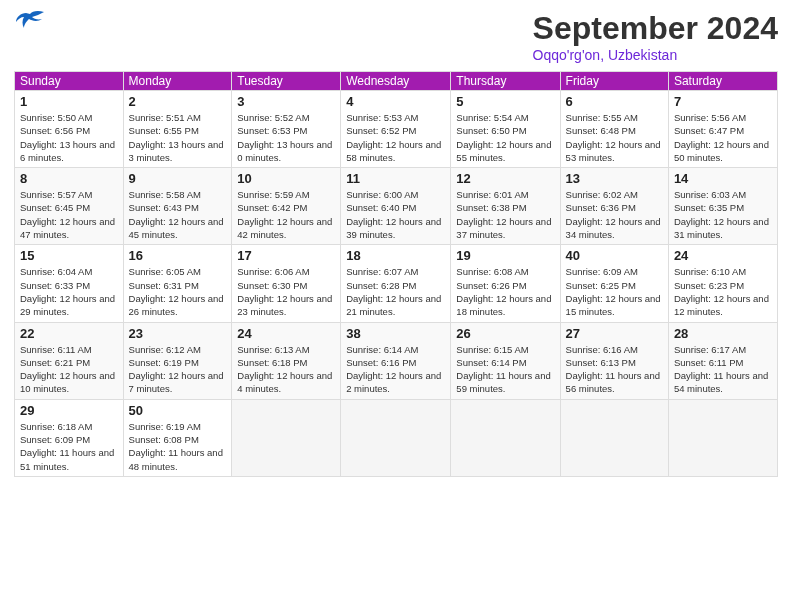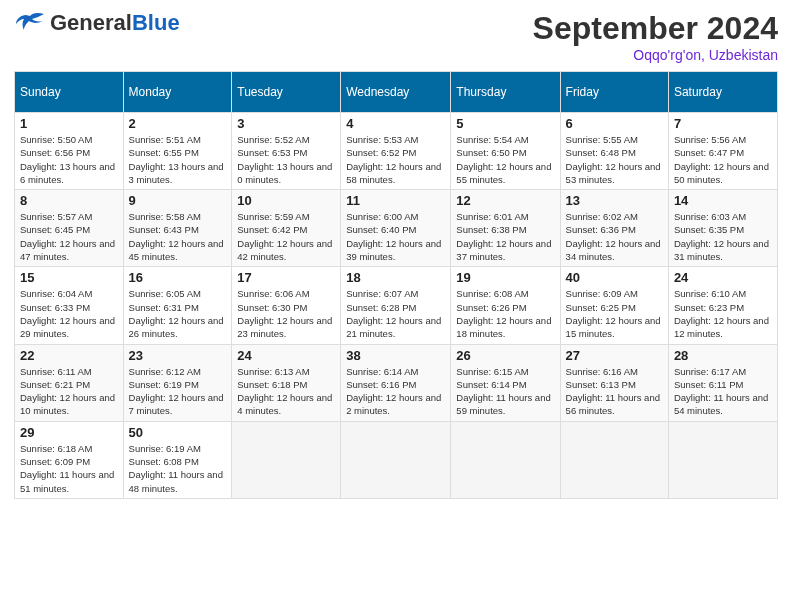--- a/index.html
+++ b/index.html
@@ -24,41 +24,40 @@
       display: flex;
       flex-direction: column;
       align-items: flex-start;
     }
     .logo-line {
       display: flex;
       align-items: center;
       gap: 4px;
     }
     .title-area {
-      text-align: right;
     }
     .month-title {
       font-size: 32px;
       font-weight: bold;
       color: #333;
     }
     .location {
       font-size: 14px;
       color: #6d28d9;
     }
     .calendar {
       width: 100%;
       border-collapse: collapse;
       font-size: 10px;
     }
     .calendar th {
-      background-color: #0369a1;
+      background-color: #a21caf;
       color: #fff;
       text-align: left;
-      padding: 13px 5px;
+      padding: 2px 5px;
       font-size: 12px;
       font-weight: normal;
       border: 1px solid #ddd;
     }
     .calendar td {
       vertical-align: top;
       padding: 3px 5px;
       border: 1px solid #ddd;
       width: 113px;
       min-height: 75px;
@@ -85,21 +84,20 @@
 </head>
 <body>
 
 <div class="container">
   <div class="header-area">
     <div class="logo">
       <div class="logo-line">
         <svg width="32" height="22" viewBox="0 0 32 22">
           <path d="M16 4 C18 1, 24 0, 30 2 C26 4, 22 6, 18 7 C20 9, 24 10, 28 9 C24 12, 18 11, 15 9 C13 11, 10 14, 10 18 C8 15, 8 10, 10 7 C7 7, 4 9, 2 12 C2 7, 7 3, 12 3 Z" fill="#1565c0"></path>
         </svg>
-        <span style="font-size:22px;font-weight:bold;color:#333;">General<span style="color:#1565c0;">Blue</span></span>
       </div>
     </div>
     <div class="title-area">
       <div class="month-title">September 2024</div>
       <div class="location">Oqqo'rg'on, Uzbekistan</div>
     </div>
   </div>
 
   <table class="calendar">
     <thead>

